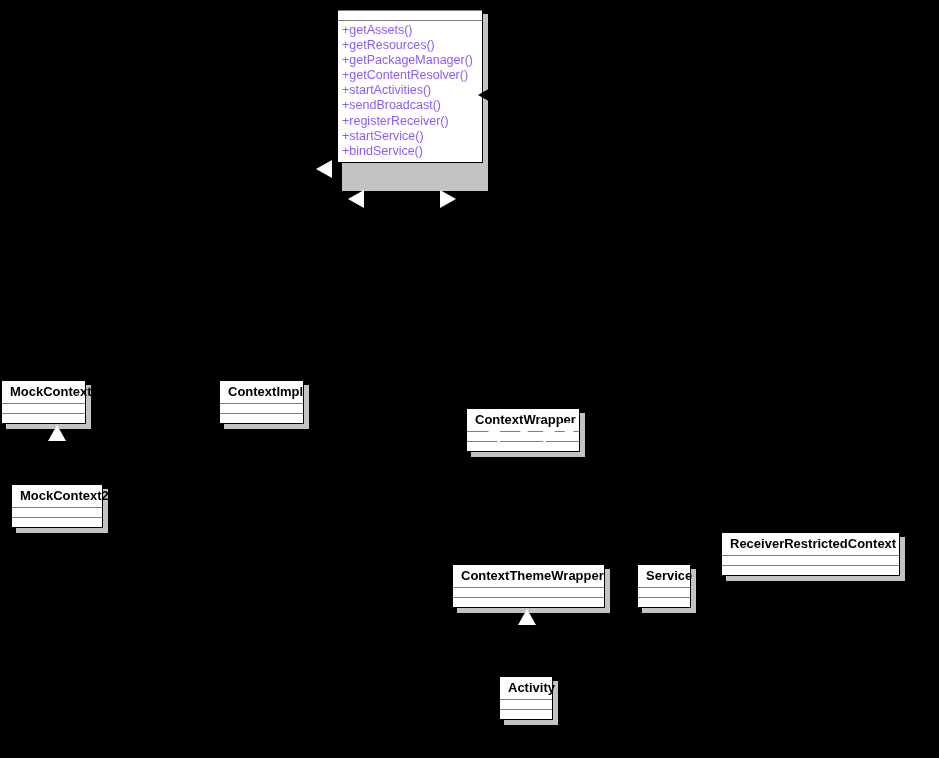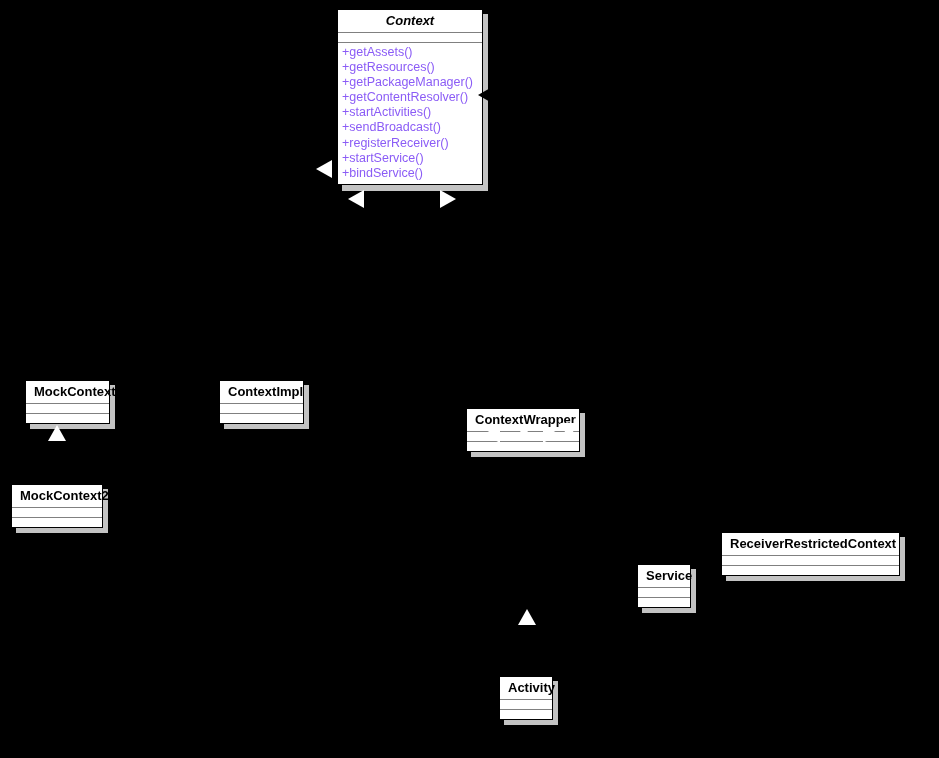--- a/index.html
+++ b/index.html
@@ -129,21 +129,20 @@
   <div class="edge" style="left:380px; top:432px; width:431px;height:1px;"></div>
   <div class="edge" style="left:380px; top:432px; width:1px;  height:137px;"></div>
   <div class="edge" style="left:527px; top:432px; width:1px;  height:137px;"></div>
   <div class="edge" style="left:664px; top:432px; width:1px;  height:137px;"></div>
   <div class="edge" style="left:810px; top:432px; width:1px;  height:137px;"></div>
   <div class="edge" style="left:527px; top:616px; width:1px;  height:65px;"></div>
 
   <div class="uml-class" style="left:337px; top:9px; width:146px; height:177px;">
     <div class="uml-shadow"></div>
     <div class="uml-body">
-      <div class="uml-name abstract">Context</div>
       <div class="uml-sep"></div>
       <div class="uml-compartment-empty"></div>
       <div class="uml-sep"></div>
       <div class="uml-methods">
         <div class="uml-method">+getAssets()</div>
         <div class="uml-method">+getResources()</div>
         <div class="uml-method">+getPackageManager()</div>
         <div class="uml-method">+getContentResolver()</div>
         <div class="uml-method">+startActivities()</div>
         <div class="uml-method">+sendBroadcast()</div>
@@ -152,21 +151,21 @@
         <div class="uml-method">+bindService()</div>
       </div>
     </div>
   </div>
 
   <div class="arrow arrow-left" style="left:316px; top:160px;"></div>
   <div class="arrow arrow-left" style="left:348px; top:190px;"></div>
   <div class="arrow arrow-right" style="left:440px; top:190px;"></div>
   <div class="arrow arrow-left-black" style="left:478px; top:87px;"></div>
 
-  <div class="uml-class" style="left:25px; top:380px; width:85px; height:44px;">
+  <div class="uml-class" style="left:1px; top:380px; width:85px; height:44px;">
     <div class="uml-shadow"></div>
     <div class="uml-body">
       <div class="uml-name">MockContext</div>
       <div class="uml-sep"></div>
       <div class="uml-compartment-empty"></div>
       <div class="uml-sep"></div>
       <div class="uml-compartment-empty"></div>
     </div>
   </div>
   <div class="arrow arrow-up" style="left:48px; top:425px;"></div>
@@ -203,20 +202,30 @@
     <div class="uml-body">
       <div class="uml-name">MockContext2</div>
       <div class="uml-sep"></div>
       <div class="uml-compartment-empty"></div>
       <div class="uml-sep"></div>
       <div class="uml-compartment-empty"></div>
     </div>
   </div>
 
 
+  <div class="uml-class" style="left:452px; top:564px; width:153px; height:44px;">
+    <div class="uml-shadow"></div>
+    <div class="uml-body">
+      <div class="uml-name">ContextThemeWrapper</div>
+      <div class="uml-sep"></div>
+      <div class="uml-compartment-empty"></div>
+      <div class="uml-sep"></div>
+      <div class="uml-compartment-empty"></div>
+    </div>
+  </div>
   <div class="arrow arrow-up" style="left:518px; top:609px;"></div>
 
   <div class="uml-class" style="left:637px; top:564px; width:54px; height:44px;">
     <div class="uml-shadow"></div>
     <div class="uml-body">
       <div class="uml-name">Service</div>
       <div class="uml-sep"></div>
       <div class="uml-compartment-empty"></div>
       <div class="uml-sep"></div>
       <div class="uml-compartment-empty"></div>

